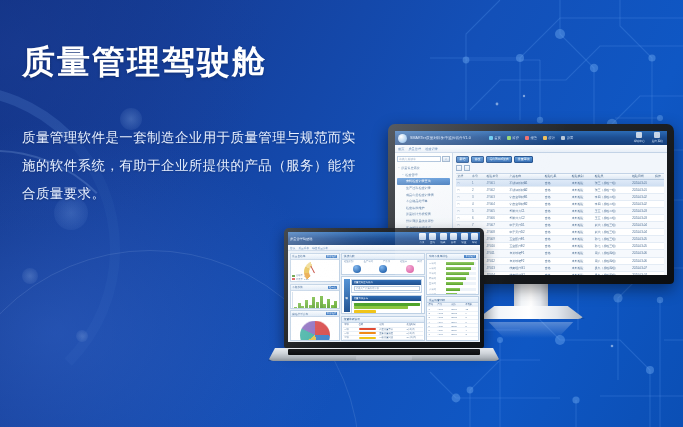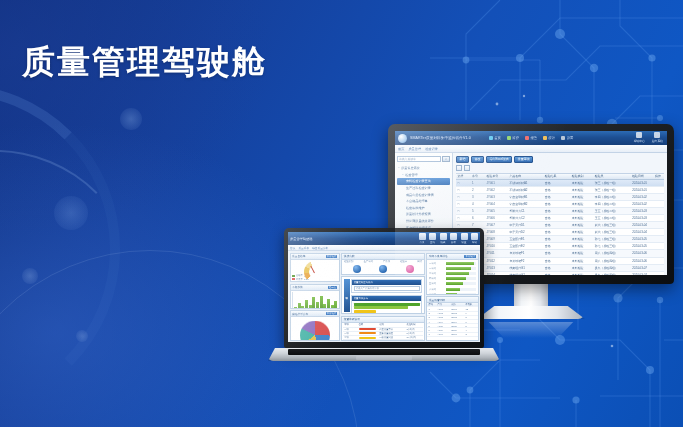--- a/index.html
+++ b/index.html
@@ -399,20 +399,21 @@
     <div class="arc" style="left:-60px; top:250px; width:420px; height:420px; border-width:1px; border-color:rgba(190,215,250,0.13);"></div>
     <div class="bokeh" style="left:54px; top:196px; width:34px; height:34px; background:radial-gradient(circle,rgba(155,195,250,0.22),rgba(155,195,250,0));"></div>
     <div class="bokeh" style="left:120px; top:108px; width:22px; height:22px; background:radial-gradient(circle,rgba(175,210,252,0.26),rgba(175,210,252,0));"></div>
     <div class="bokeh" style="left:22px; top:268px; width:16px; height:16px; background:radial-gradient(circle,rgba(200,225,255,0.22),rgba(200,225,255,0));"></div>
     <div class="bokeh" style="left:76px; top:330px; width:12px; height:12px; background:radial-gradient(circle,rgba(210,230,255,0.20),rgba(210,230,255,0));"></div>
     <div class="bokeh" style="left:238px; top:52px; width:10px; height:10px; background:radial-gradient(circle,rgba(205,228,255,0.24),rgba(205,228,255,0));"></div>
   </div>
 
   <div id="text-block">
     <div id="page-title">质量管理驾驶舱</div>
+    <div id="page-desc">质量管理软件是一套制造企业用于质量管理与规范而实施的软件系统，有助于企业所提供的产品（服务）能符合质量要求。</div>
   </div>
 
   <div id="monitor">
     <div id="monitor-bezel">
       <div id="monitor-screen">
         <div id="monitor-glare"></div>
 
         <div class="app-topbar">
           <div class="app-logo"></div>
           <div class="app-title-sm">SMARTer质量对标集中监控软件V1.0</div>

